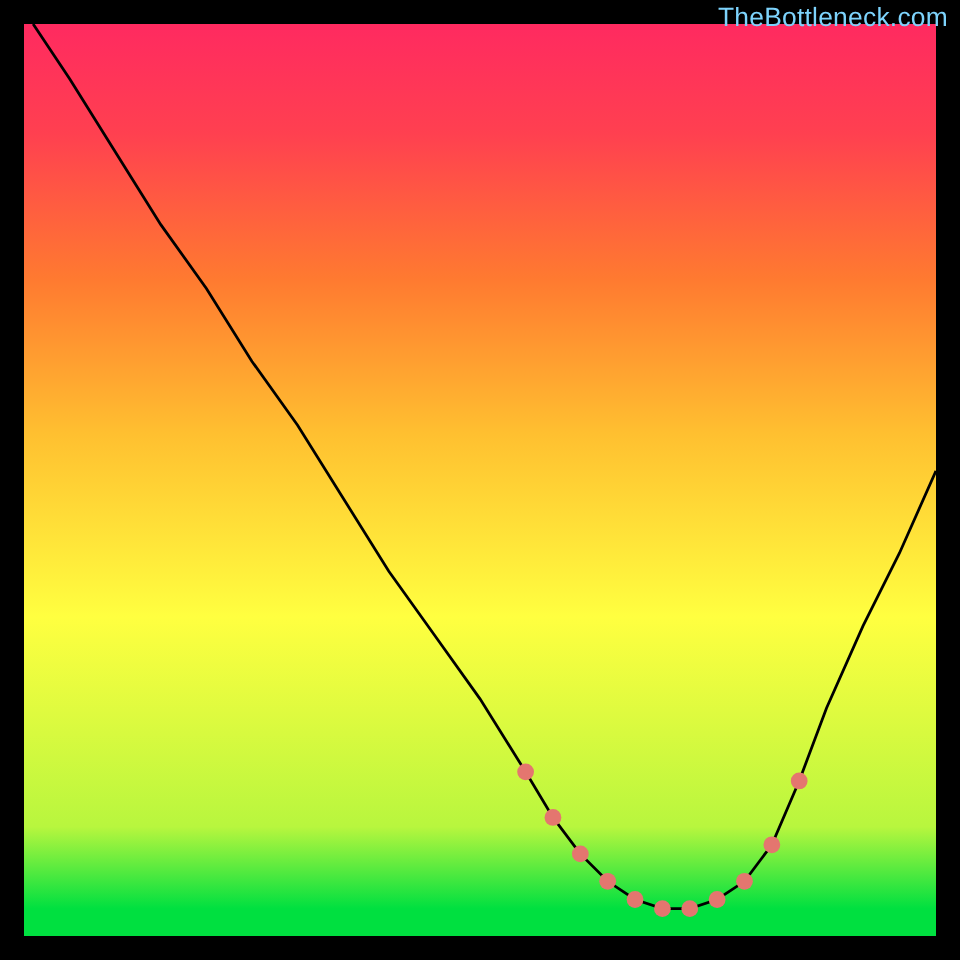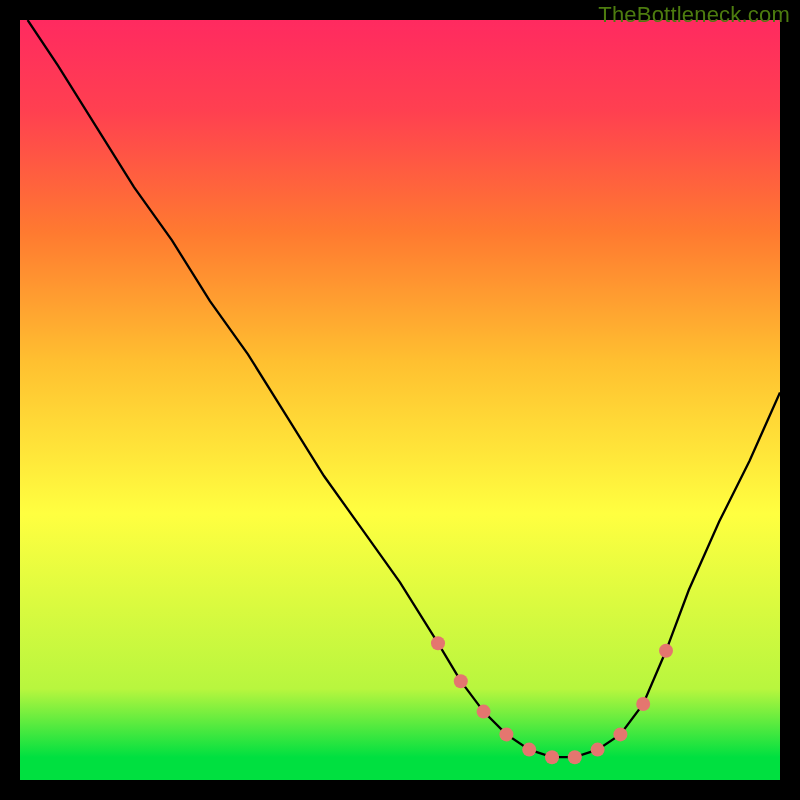--- a/index.html
+++ b/index.html
@@ -13,21 +13,21 @@
 }
 .stage {
   position: relative;
   width: 800px;
   height: 800px;
 }
 .watermark {
   position: absolute;
   top: 2px;
   right: 10px;
-  color: #4d7c0f;
+  color: #7dd3fc;
   font-size: 22px;
   font-weight: 400;
   z-index: 50;
   letter-spacing: 0.2px;
 }
 .plot-outer {
   position: absolute;
   left: 20px;
   top: 20px;
   width: 760px;

